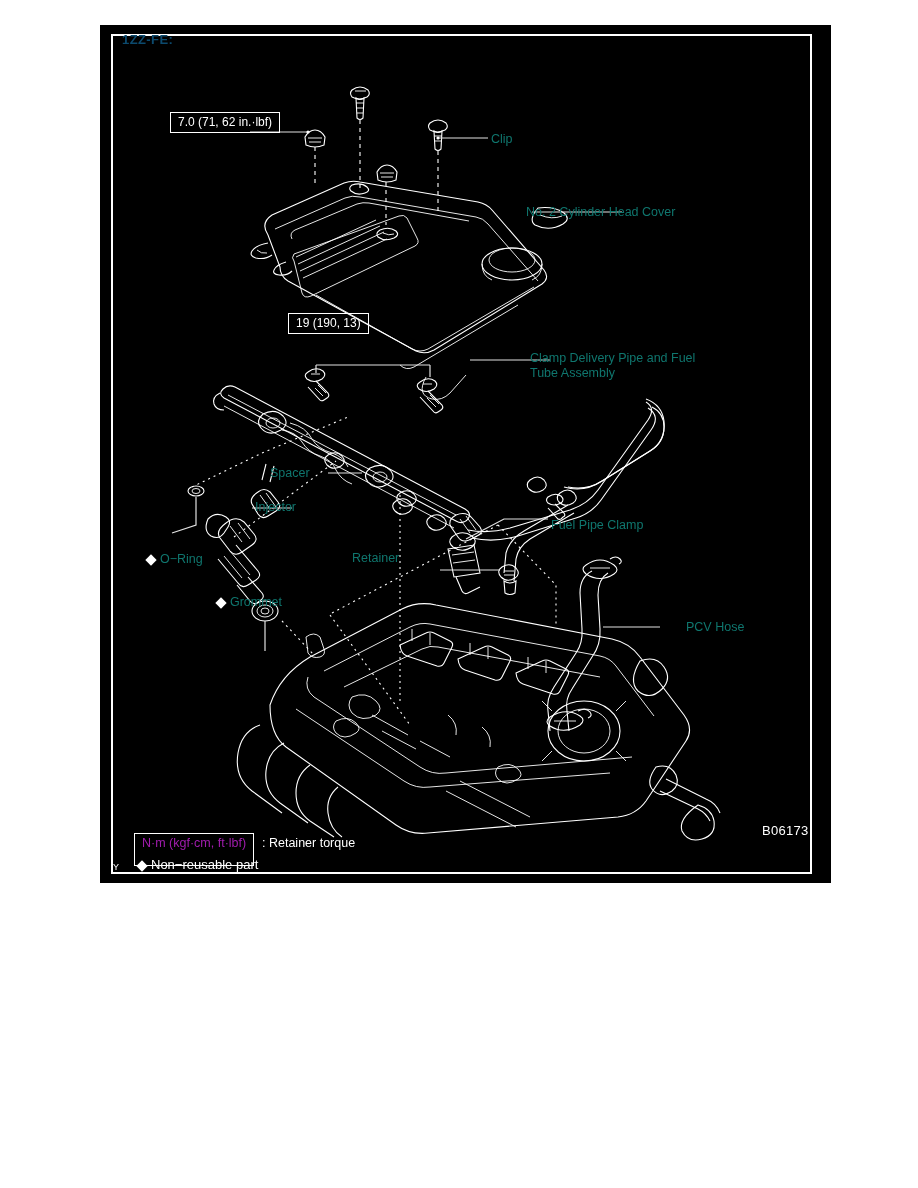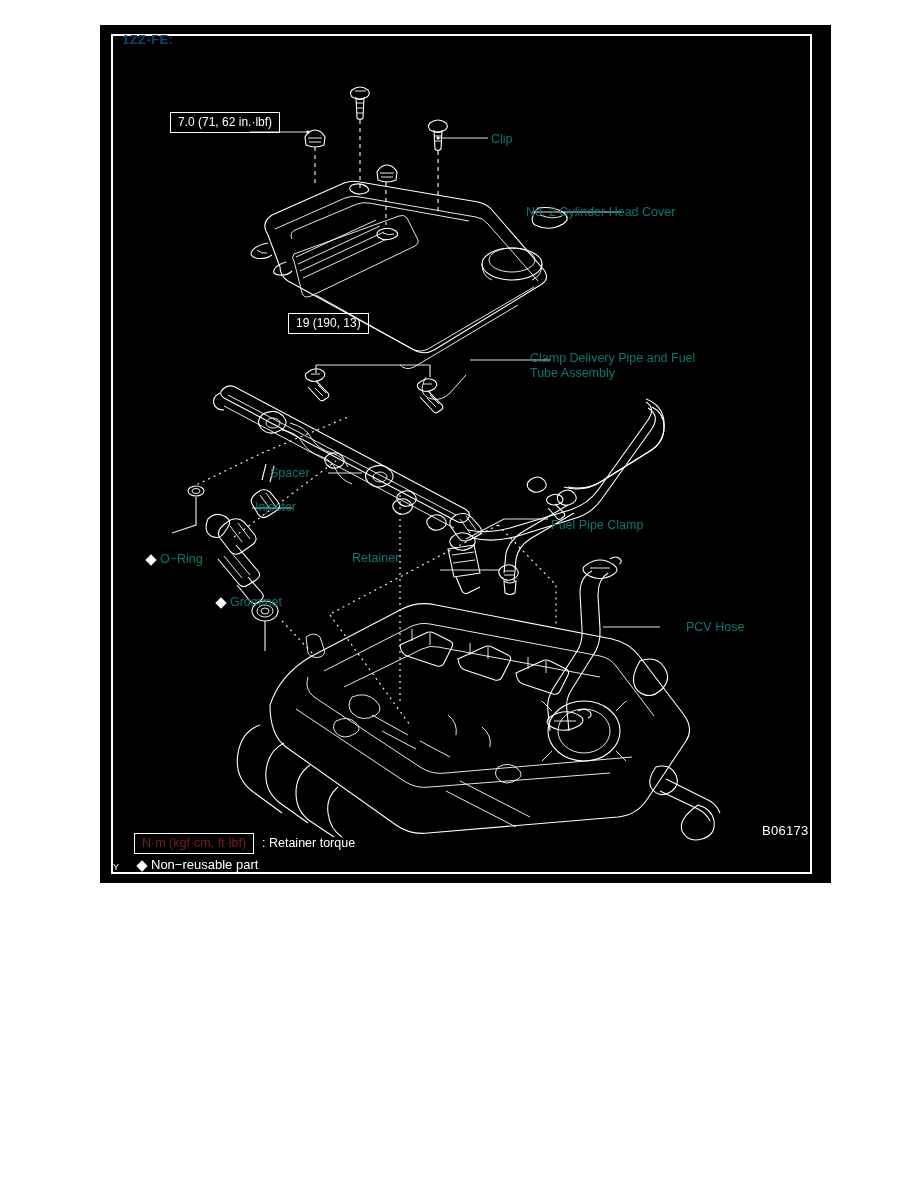--- a/index.html
+++ b/index.html
@@ -67,23 +67,23 @@
     font-size: 12px;
     font-weight: normal;
     padding: 2px 7px 3px 7px;
     white-space: nowrap;
     box-sizing: border-box;
   }
 
   .legend-box {
     position: absolute;
     border: 1.5px solid #ffffff;
-    color: #7f1d1d;
+    color: #a21caf;
     font-size: 12.5px;
-    padding: 2px 7px 3px 7px;
+    padding: 2px 7px 15px 7px;
     white-space: nowrap;
     box-sizing: border-box;
   }
 
   .legend-torque-text {
     position: absolute;
     left: 262px;
     top: 836px;
     color: #ffffff;
     font-size: 12.5px;

